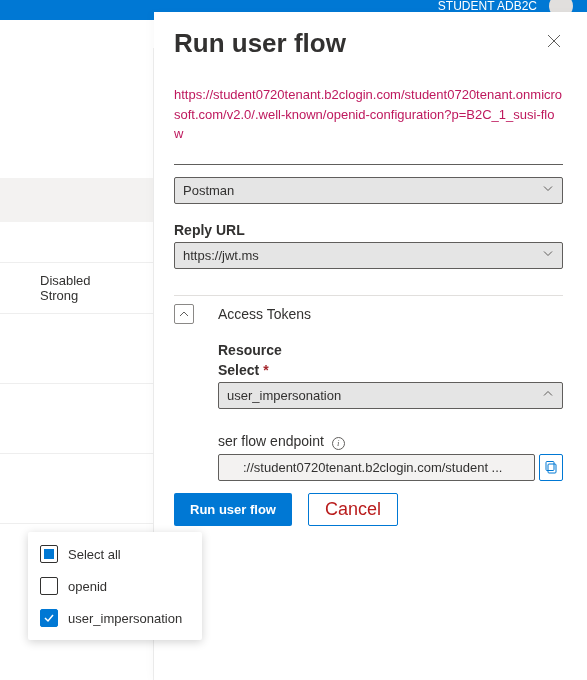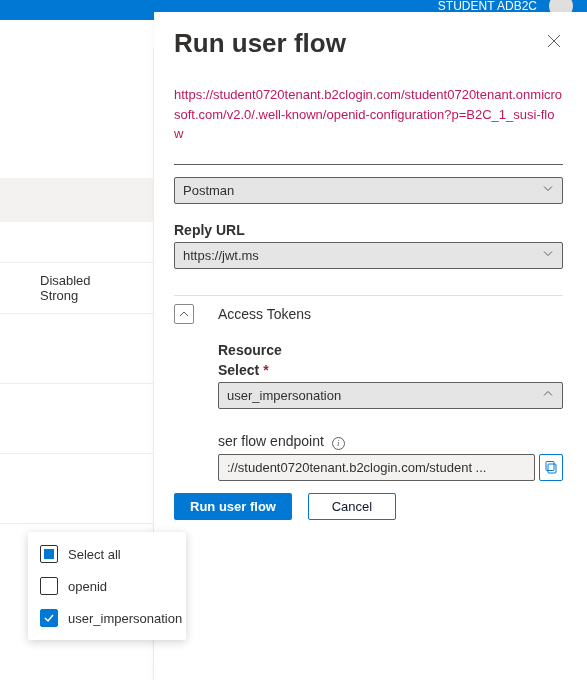--- a/index.html
+++ b/index.html
@@ -159,21 +159,21 @@
       color: #605e5c;
       margin-left: 4px;
       font-style: italic;
       font-family: Georgia, serif;
     }
     .endpoint-row { display: flex; gap: 4px; align-items: stretch; margin-bottom: 12px;}
     .endpoint-box {
       flex: 1;
       border: 1px solid #605e5c;
       background: #f3f2f1;
-      padding: 5px 8px;
+      padding: 5px 24px;
       font-size: 13px;
       color: #323130;
       white-space: nowrap;
       overflow: hidden;
       border-radius: 2px;
     }
     .copy-btn {
       width: 24px;
       border: 1px solid #0078d4;
       border-radius: 2px;
@@ -190,34 +190,34 @@
       border: none;
       padding: 6px 16px;
       font-size: 13px;
       font-weight: 600;
       cursor: pointer;
       border-radius: 2px;
       min-width: 114px;
     }
     .btn-secondary {
       background: #fff;
-      color: #0f172a;
+      color: #b91c1c;
       border: 1px solid #0078d4;
       padding: 5px 16px;
-      font-size: 13px;
+      font-size: 18px;
       font-weight: 400;
       cursor: pointer;
       border-radius: 2px;
       min-width: 88px;
     }
     .popup {
       position: absolute;
       left: 28px;
       top: 532px;
-      width: 158px;
+      width: 174px;
       background: #fff;
       box-shadow: 0 2px 10px rgba(0,0,0,0.18);
       border-radius: 2px;
       padding: 6px 0;
       z-index: 10;
     }
     .popup .item {
       display: flex;
       align-items: center;
       gap: 10px;

